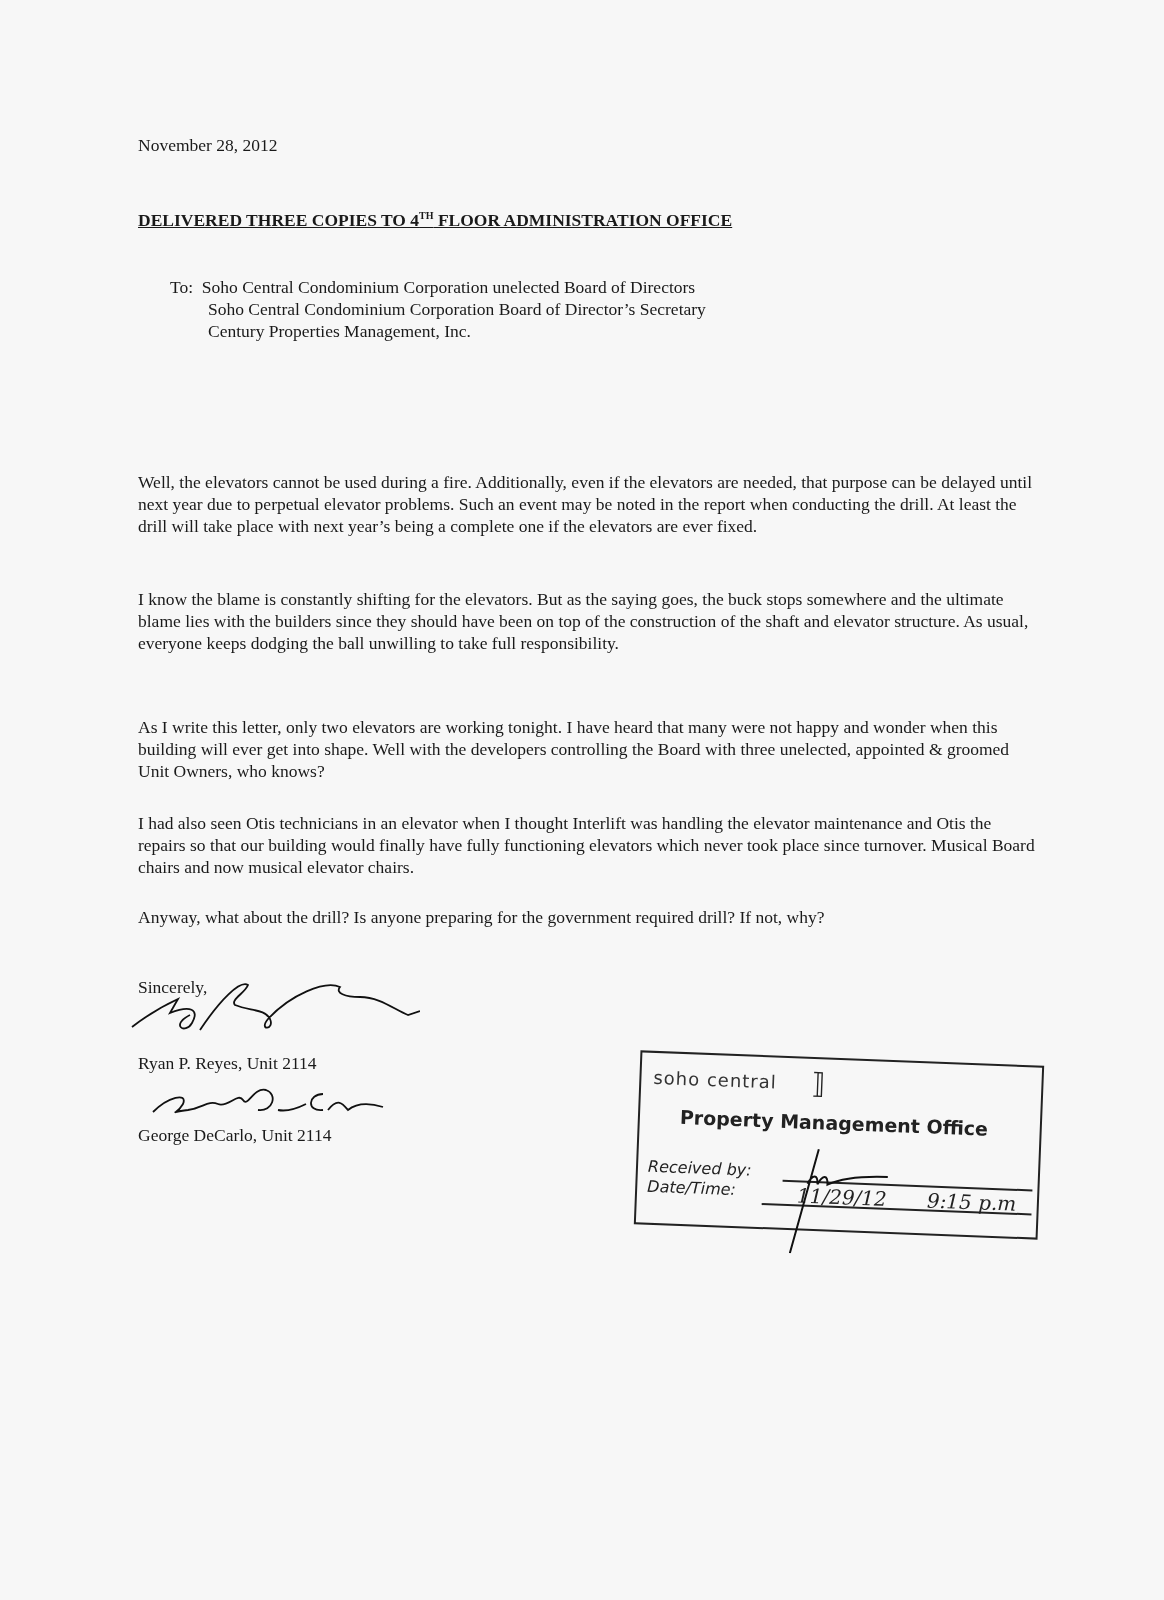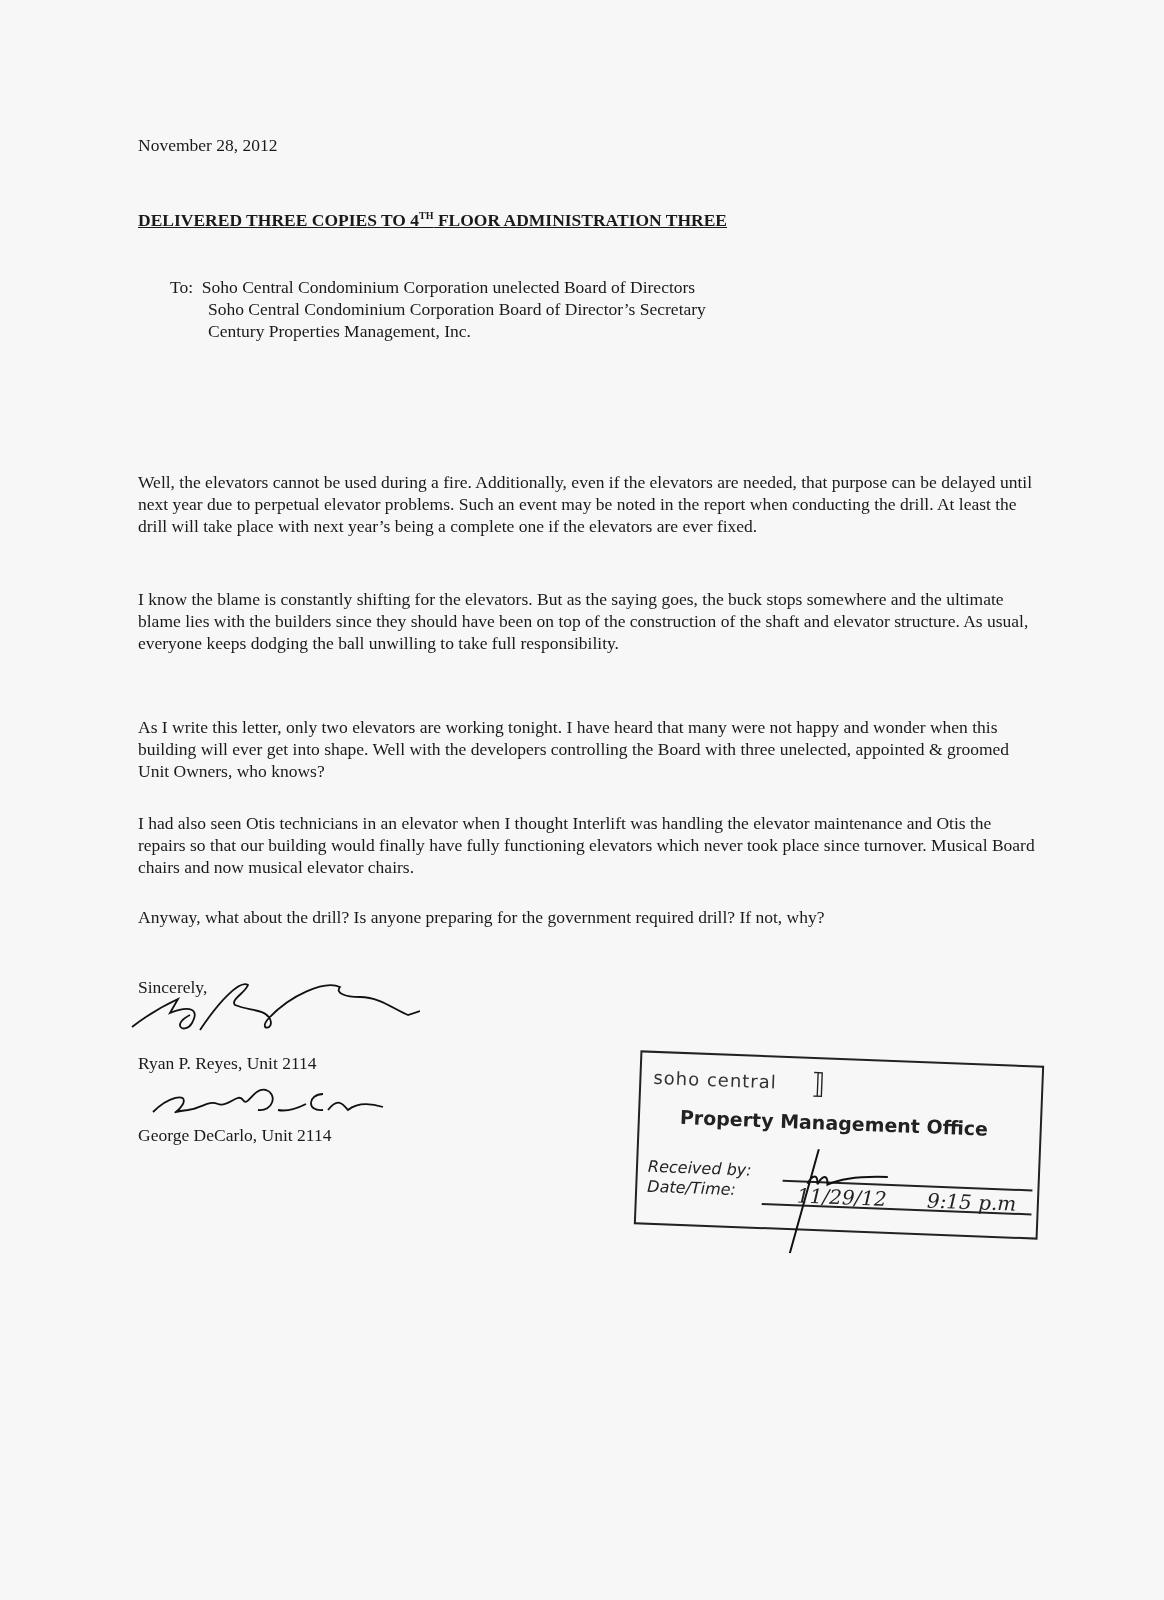--- a/index.html
+++ b/index.html
@@ -48,21 +48,21 @@
     .stamp .hw-date { position: absolute; left: 160px; top: 125px; font-family: "DejaVu Serif", serif; font-size: 20px; font-style: italic; }
     .stamp .hw-time { position: absolute; left: 290px; top: 125px; font-family: "DejaVu Serif", serif; font-size: 20px; font-style: italic; }
   </style>
 </head>
 <body>
 
 <div class="page">
 
   <div class="txt date">November 28, 2012</div>
 
-  <div class="txt heading"><span>DELIVERED THREE COPIES TO 4</span><sup>TH</sup><span> FLOOR ADMINISTRATION THREE</span></div>
+  <div class="txt heading"><span>DELIVERED THREE COPIES TO 4</span><sup>TH</sup><span> FLOOR ADMINISTRATION OFFICE</span></div>
 
   <div class="txt to-block">
     <div class="line"><span>To:</span>&nbsp;&nbsp;<span>Soho Central Condominium Corporation unelected Board of Directors</span></div>
     <div class="line indent">Soho Central Condominium Corporation Board of Director’s Secretary</div>
     <div class="line indent">Century Properties Management, Inc.</div>
   </div>
 
   <div class="txt para p2">Well, the elevators cannot be used during a fire.  Additionally, even if the elevators are needed, that purpose can be delayed until next year due to perpetual elevator problems.  Such an event may be noted in the report when conducting the drill.  At least the drill will take place with next year’s being a complete one if the elevators are ever fixed.</div>
   <div class="txt para p3">I know the blame is constantly shifting for the elevators.  But as the saying goes, the buck stops somewhere and the ultimate blame lies with the builders since they should have been on top of the construction of the shaft and elevator structure.  As usual, everyone keeps dodging the ball unwilling to take full responsibility.</div>
   <div class="txt para p4">As I write this letter, only two elevators are working tonight.  I have heard that many were not happy and wonder when this building will ever get into shape.  Well with the developers controlling the Board with three unelected, appointed &amp; groomed Unit Owners, who knows?</div>

